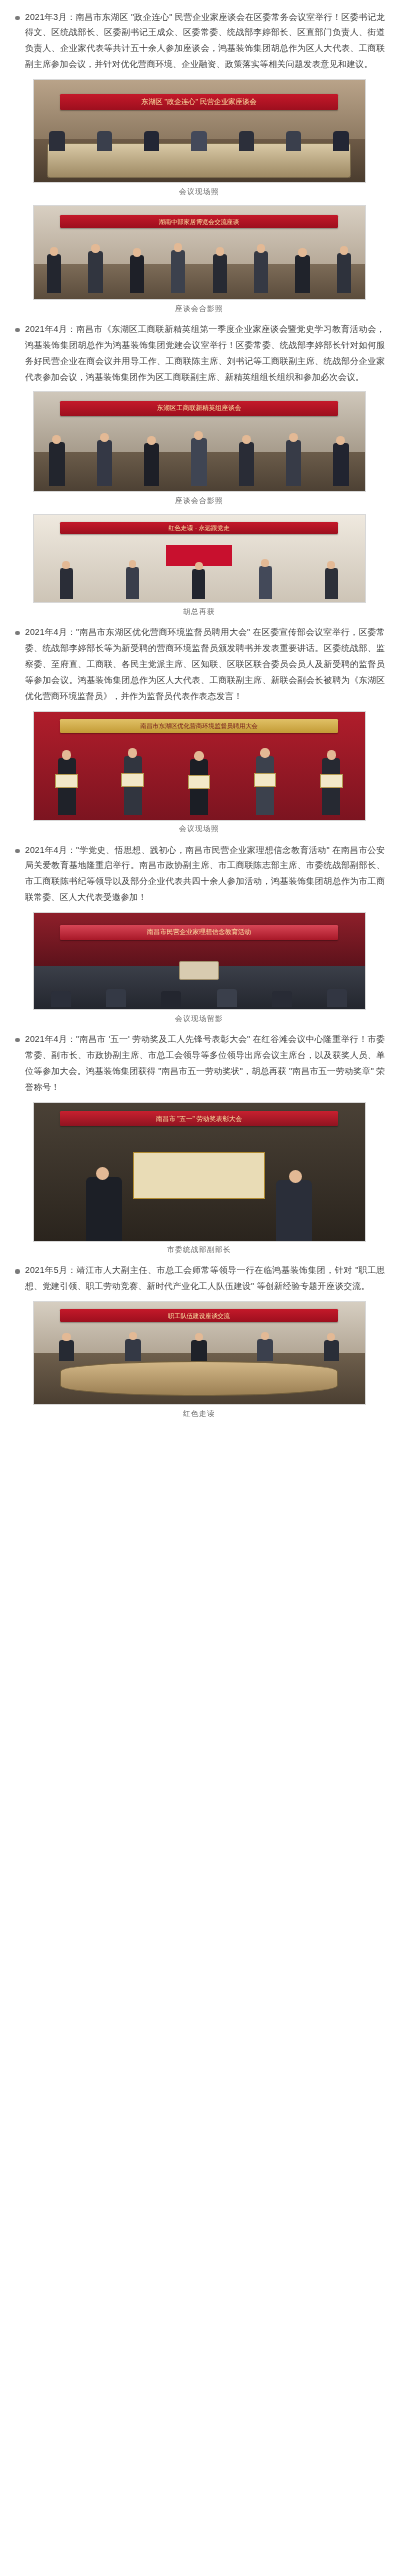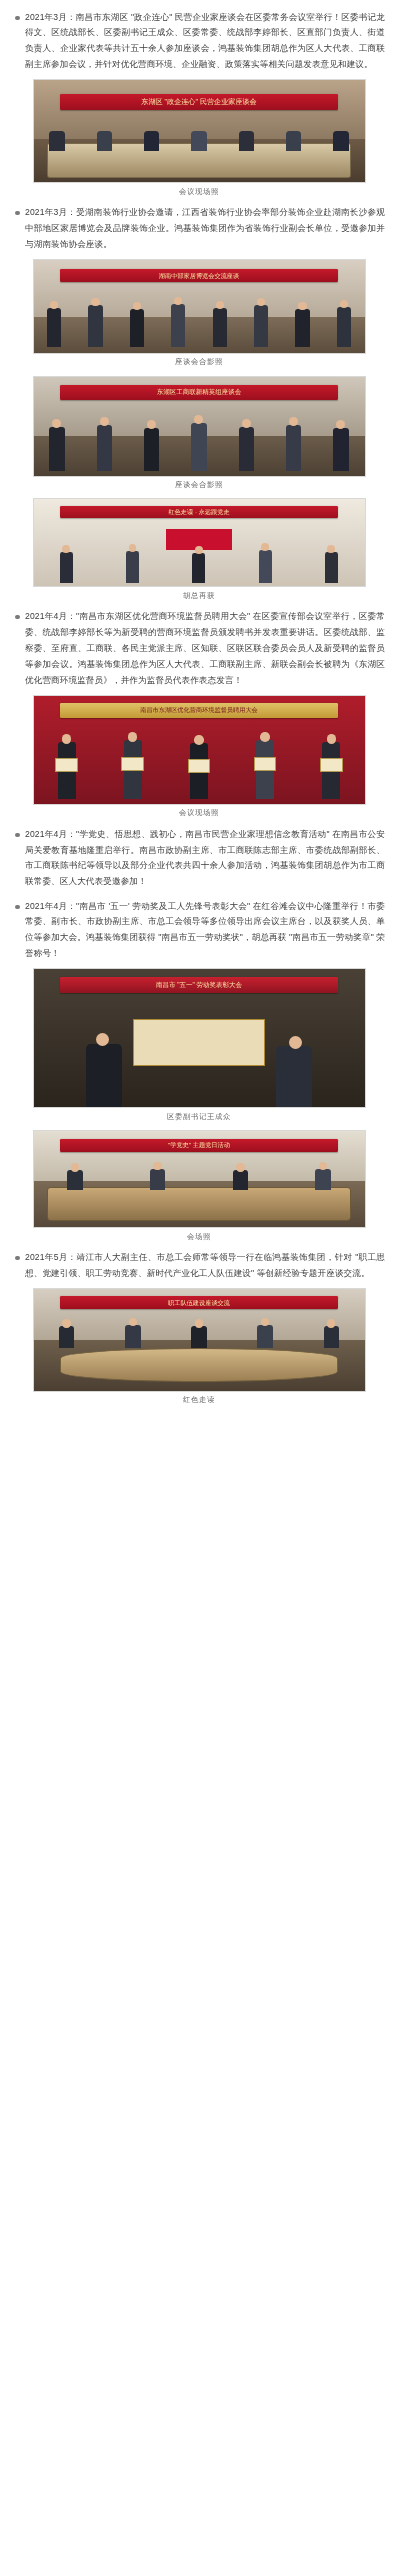--- a/index.html
+++ b/index.html
@@ -138,21 +138,20 @@
             <div class="person" style="position:relative;width:15.5px;height:20px;background:#3a3f4c;"></div>
             <div class="person" style="position:relative;width:15.5px;height:20px;background:#232634;"></div>
           </div>
         </div>
       </div>
       <div class="caption">会议现场照</div>
     </div>
   </div>
 
   <div class="entry">
-    <div class="entry-text">2021年3月：受湖南装饰行业协会邀请，江西省装饰行业协会率部分装饰企业赴湖南长沙参观中部地区家居博览会及品牌装饰企业。鸿基装饰集团作为省装饰行业副会长单位，受邀参加并与湖南装饰协会座谈。</div>
     <div class="photo-block">
       <div class="photo" style="height:95px;">
         <div class="ph">
           <div class="wall" style="height:62%;background:linear-gradient(#d8cfc2,#b7aa99);"></div>
           <div class="floor" style="height:38%;background:linear-gradient(#7d6c58,#5b4c3c);"></div>
           <div class="banner" style="top:10%;height:13px;line-height:9.5px;font-size:6.2px;">湖南中部家居博览会交流座谈</div>
           <div class="frame-row" style="bottom:6%;height:46px;">
             <div style="width:14.3px;height:39px;background:#23262f;border-radius:3px 3px 0 0;position:relative;">
                 <span class="head" style="width:8.3px;height:8.3px;left:3px;top:-7.1px;"></span>
               </div>
@@ -178,20 +177,21 @@
                 <span class="head" style="width:8.3px;height:8.3px;left:3px;top:-7.1px;"></span>
               </div>
           </div>
         </div>
       </div>
       <div class="caption">座谈会合影照</div>
     </div>
   </div>
 
   <div class="entry">
+    <div class="entry-text">2021年4月：南昌市《东湖区工商联新精英组第一季度企业家座谈会暨党史学习教育活动会，鸿基装饰集团胡总作为鸿基装饰集团党建会议室举行！区委常委、统战部李婷部长针对如何服务好民营企业在商会议并用导工作、工商联陈主席、刘书记等工商联副主席、统战部分企业家代表参加会议，鸿基装饰集团作为区工商联副主席、新精英组组长组织和参加必次会议。</div>
     <div class="photo-block">
       <div class="photo" style="height:101px;">
         <div class="ph">
           <div class="wall" style="height:60%;background:linear-gradient(#cfc7ba,#a79c8c);"></div>
           <div class="floor" style="height:40%;background:linear-gradient(#6b5c4a,#4d4134);"></div>
           <div class="banner" style="top:9%;height:14.3px;line-height:10.7px;font-size:6.5px;">东湖区工商联新精英组座谈会</div>
           <div class="frame-row" style="bottom:5%;height:51px;">
             <div style="width:15.5px;height:44px;background:#22252d;border-radius:3px 3px 0 0;position:relative;">
                 <span class="head" style="width:9px;height:9px;left:3px;top:-7.7px;"></span>
               </div>
@@ -280,66 +280,60 @@
             </div>
           </div>
         </div>
       </div>
       <div class="caption">会议现场照</div>
     </div>
   </div>
 
   <div class="entry">
     <div class="entry-text">2021年4月："学党史、悟思想、践初心，南昌市民营企业家理想信念教育活动" 在南昌市公安局关爱教育基地隆重启举行。南昌市政协副主席、市工商联陈志部主席、市委统战部副部长、市工商联陈书纪等领导以及部分企业代表共四十余人参加活动，鸿基装饰集团胡总作为市工商联常委、区人大代表受邀参加！</div>
+    <div class="photo-block">
+      <div class="photo" style="height:98px;">
+        <div class="ph">
+          <div class="wall" style="height:55%;background:linear-gradient(#8e1f2a,#5d121b);"></div>
+          <div class="floor" style="height:45%;background:linear-gradient(#3b3f49,#23262e);"></div>
+          <div class="banner" style="top:12%;height:15.5px;line-height:12px;font-size:6.5px;background:linear-gradient(#d84656,#a81828);">南昌市民营企业家理想信念教育活动</div>
+          <div class="podium" style="left:44%;bottom:30%;width:12%;height:20%;background:#d8cbb0;border:0.6px solid #a08f6c;"></div>
+          <div class="frame-row" style="bottom:2%;height:27px;">
+            <div style="width:20px;height:16.6px;background:#2b2f3a;border-radius:3px 3px 0 0;"></div>
+            <div style="width:20px;height:18px;background:#343945;border-radius:3px 3px 0 0;"></div>
+            <div style="width:20px;height:16.6px;background:#23262f;border-radius:3px 3px 0 0;"></div>
+            <div style="width:20px;height:18px;background:#3a3f4b;border-radius:3px 3px 0 0;"></div>
+            <div style="width:20px;height:16.6px;background:#282b35;border-radius:3px 3px 0 0;"></div>
+            <div style="width:20px;height:18px;background:#323642;border-radius:3px 3px 0 0;"></div>
+          </div>
+        </div>
+      </div>
+      <div class="caption">会议现场留影</div>
+    </div>
   </div>
 
   <div class="entry">
     <div class="entry-text">2021年4月："南昌市 '五一' 劳动奖及工人先锋号表彰大会" 在红谷滩会议中心隆重举行！市委常委、副市长、市政协副主席、市总工会领导等多位领导出席会议主席台，以及获奖人员、单位等参加大会。鸿基装饰集团获得 "南昌市五一劳动奖状"，胡总再获 "南昌市五一劳动奖章" 荣誉称号！</div>
     <div class="photo-block">
       <div class="photo" style="height:140px;">
         <div class="ph">
           <div class="wall" style="height:100%;background:linear-gradient(#4a4136,#2a241d);"></div>
           <div class="banner" style="top:6%;height:15.5px;line-height:12px;font-size:6.5px;background:linear-gradient(#c8202f,#901421);">南昌市 "五一" 劳动奖表彰大会</div>
           <div style="position:absolute;left:30%;top:36%;width:40%;height:34%;background:#e9dcb6;border:1.8px solid #b08a30;"></div>
           <div style="position:absolute;left:16%;bottom:0;width:36px;height:46%;background:#1c1f26;border-radius:4.8px 4.8px 0 0;"></div>
           <div class="head" style="left:19%;bottom:44%;width:13px;height:13px;"></div>
           <div style="position:absolute;right:16%;bottom:0;width:36px;height:44%;background:#2a2e39;border-radius:4.8px 4.8px 0 0;"></div>
           <div class="head" style="right:19%;bottom:42%;width:13px;height:13px;"></div>
         </div>
       </div>
-      <div class="caption">区委副书记王成众</div>
-    </div>
-  </div>
-
-  <div class="entry">
-    <div class="photo-block">
-      <div class="photo" style="height:98px;">
-        <div class="ph">
-          <div class="wall" style="height:52%;background:linear-gradient(#e4ded2,#c3baa9);"></div>
-          <div class="floor" style="height:48%;background:linear-gradient(#7b6a55,#564839);"></div>
-          <div class="banner" style="top:8%;height:13px;line-height:9.5px;font-size:6.2px;">"学党史" 主题党日活动</div>
-          <div class="table" style="bottom:6%;height:36%;background:linear-gradient(#c9a877,#8d7249);border-radius:3.6px;border:0.6px solid #6f5a38;"></div>
-          <div class="frame-row" style="bottom:38%;height:24px;">
-            <div style="width:15.5px;height:20px;background:#2b2f39;border-radius:3px 3px 0 0;position:relative;">
-                <span class="head" style="width:8.3px;height:8.3px;left:3.6px;top:-7.1px;"></span>
-              </div>
-            <div style="width:15.5px;height:21.4px;background:#373c48;border-radius:3px 3px 0 0;position:relative;">
-                <span class="head" style="width:8.3px;height:8.3px;left:3.6px;top:-7.1px;"></span>
-              </div>
-            <div style="width:15.5px;height:20px;background:#23262e;border-radius:3px 3px 0 0;position:relative;">
-                <span class="head" style="width:8.3px;height:8.3px;left:3.6px;top:-7.1px;"></span>
-              </div>
-            <div style="width:15.5px;height:21.4px;background:#3d4350;border-radius:3px 3px 0 0;position:relative;">
-                <span class="head" style="width:8.3px;height:8.3px;left:3.6px;top:-7.1px;"></span>
-              </div>
-          </div>
-        </div>
-      </div>
-      <div class="caption">会场照</div>
-    </div>
+      <div class="caption">市委统战部副部长</div>
+    </div>
+  </div>
+
+  <div class="entry">
   </div>
 
   <div class="entry">
     <div class="entry-text">2021年5月：靖江市人大副主任、市总工会师常等领导一行在临鸿基装饰集团，针对 "职工思想、党建引领、职工劳动竞赛、新时代产业化工人队伍建设" 等创新经验专题开座谈交流。</div>
     <div class="photo-block">
       <div class="photo" style="height:104px;">
         <div class="ph">
           <div class="wall" style="height:50%;background:linear-gradient(#d6cec1,#b3a796);"></div>
           <div class="floor" style="height:50%;background:linear-gradient(#6e5f4c,#4b3f32);"></div>
           <div class="banner" style="top:7%;height:13px;line-height:9.5px;font-size:6.2px;">职工队伍建设座谈交流</div>

